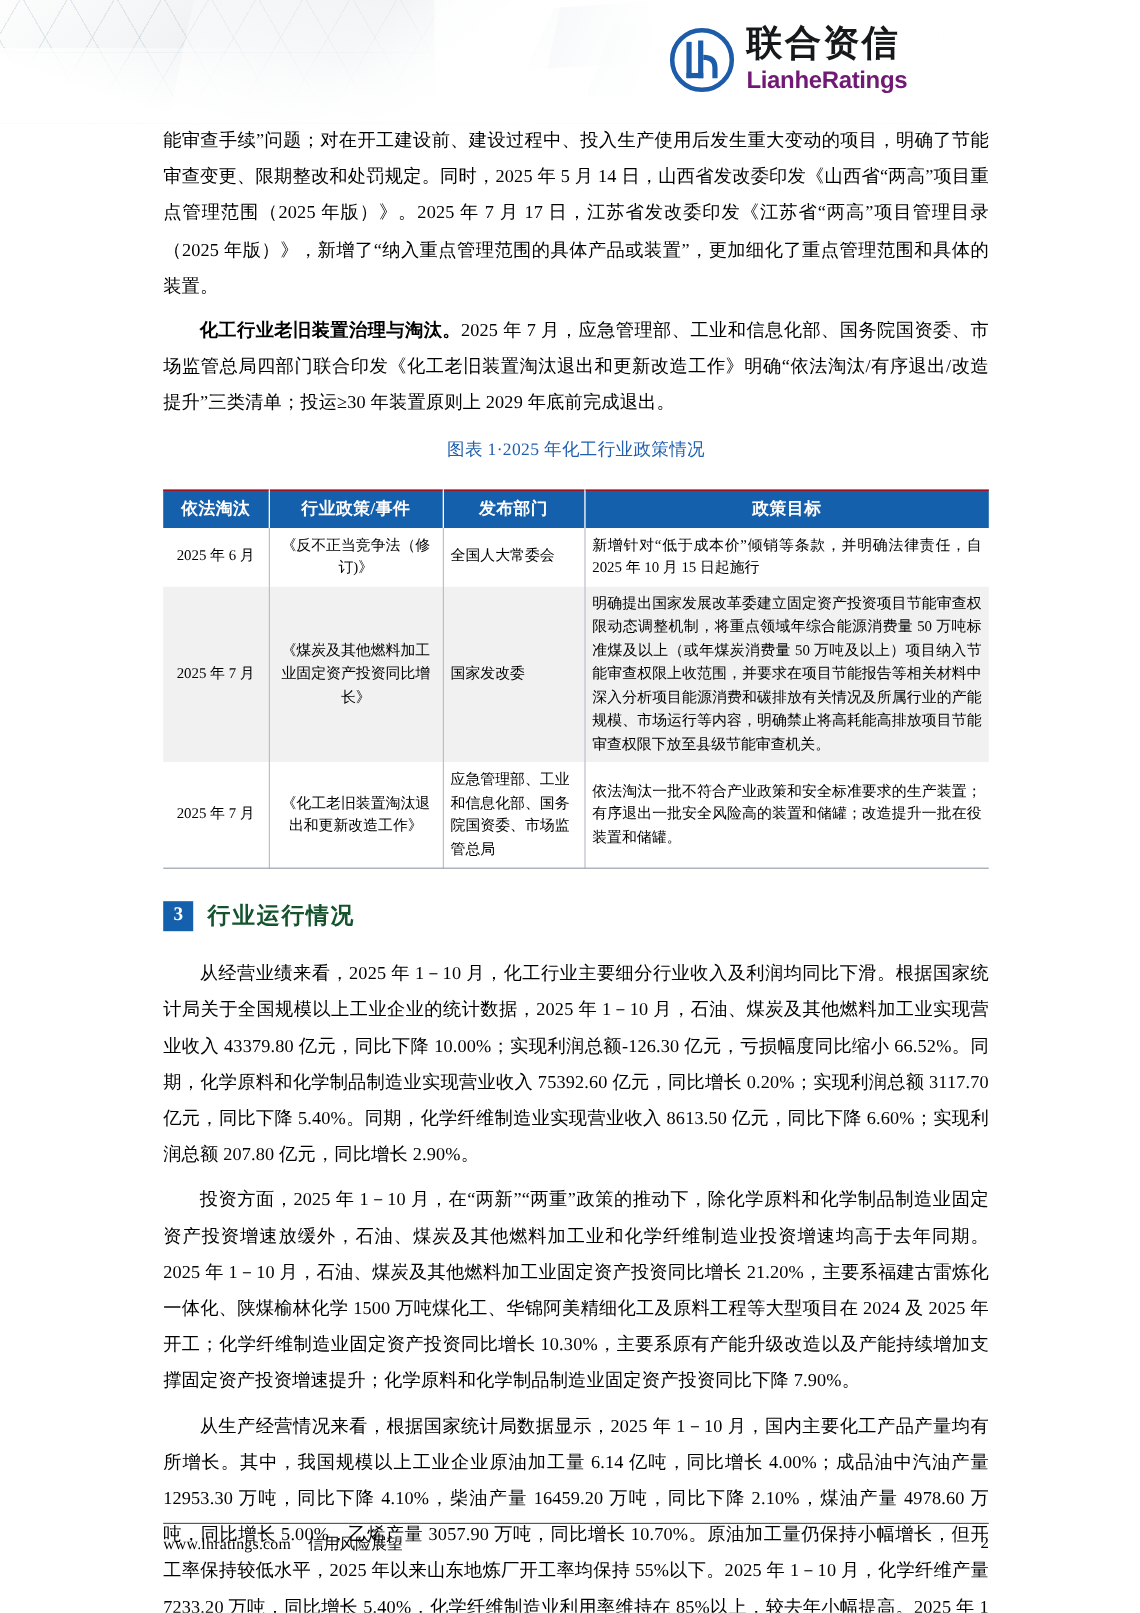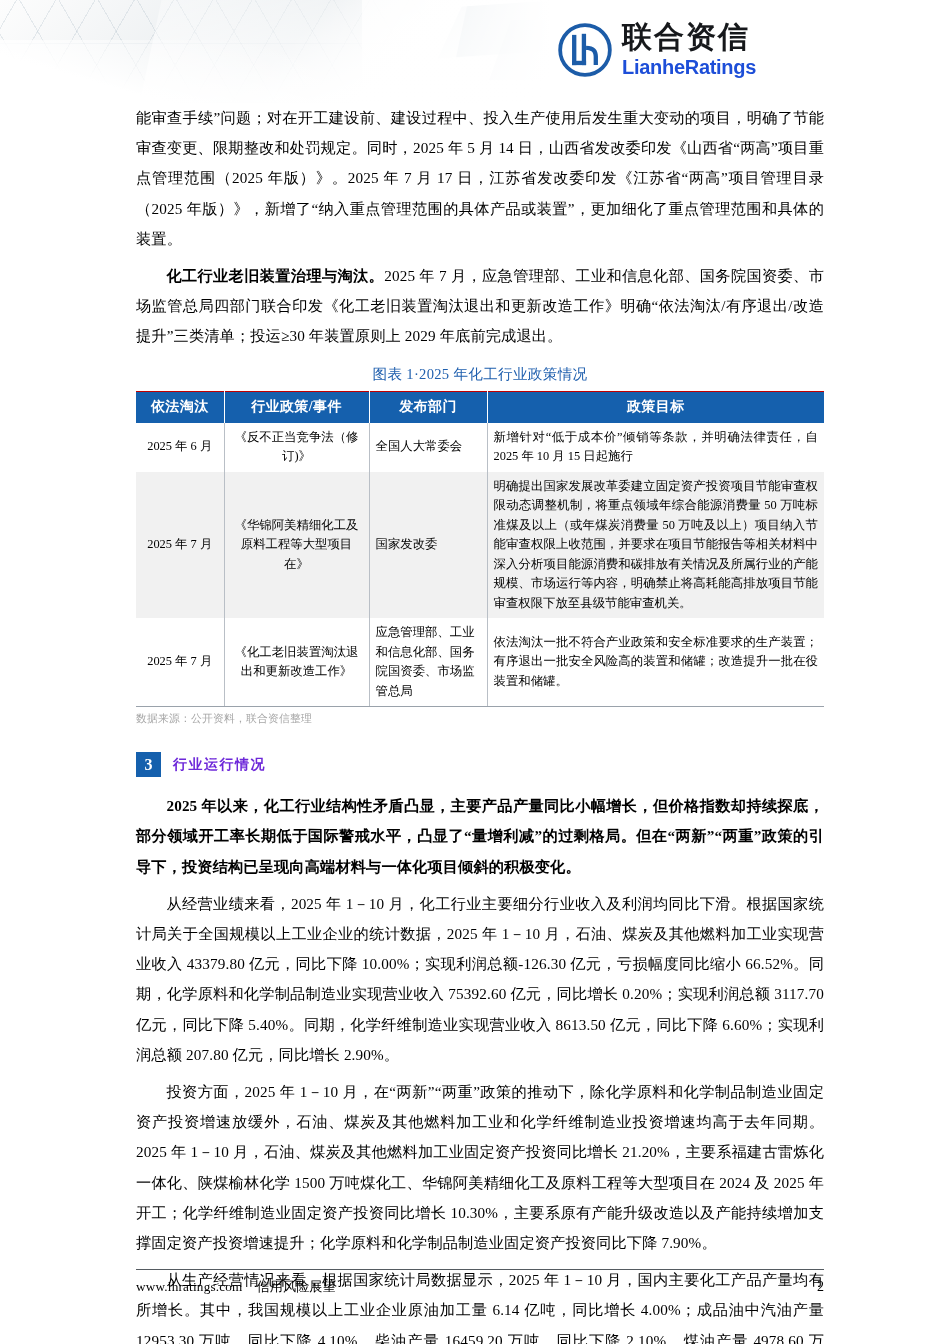--- a/index.html
+++ b/index.html
@@ -80,21 +80,21 @@
     font-size: 30px;
     font-weight: 700;
     letter-spacing: 2px;
     color: #16181b;
   }
   .logo-en {
     font-family: "Liberation Sans", "DejaVu Sans", sans-serif;
     font-size: 20px;
     font-weight: 700;
     letter-spacing: -0.3px;
-    color: #1d4ed8;
+    color: #701a75;
     margin-top: 5px;
   }
 
   
   .page {
     position: relative;
     padding: 0 126px 0 136px;
   }
   p.body-text {
     margin: 0;
@@ -105,21 +105,21 @@
     letter-spacing: 0.15px;
   }
   p.indent { text-indent: 2em; }
   .b { font-weight: 700; }
 
   
   .fig-title {
     text-align: center;
     color: #1f5fae;
     font-size: 14.6px;
-    margin: 13px 0 7px 0;
+    margin: 13px 0 24px 0;
     letter-spacing: 0.3px;
   }
 
   
   table.policy-table {
     width: 100%;
     border-collapse: collapse;
     table-layout: fixed;
     border-top: 1.6px solid #c00000;
     font-size: 12.4px;
@@ -169,23 +169,23 @@
     color: #ffffff;
     font-family: "Liberation Serif", serif;
     font-size: 16px;
     font-weight: 700;
     display: flex;
     align-items: center;
     justify-content: center;
     flex: none;
   }
   .section-title {
-    color: #6d28d9;
+    color: #14532d;
     font-family: "Liberation Sans", "DejaVu Sans", sans-serif;
-    font-size: 14px;
+    font-size: 19px;
     font-weight: 700;
     letter-spacing: 1.5px;
   }
 
   .gap-sm { height: 7px; }
 
   
   .footer {
     position: absolute;
     left: 136px;
@@ -249,40 +249,38 @@
     </thead>
     <tbody>
       <tr>
         <td class="c-time">2025 年 6 月</td>
         <td class="c-policy">《反不正当竞争法（修订)》</td>
         <td class="c-dept">全国人大常委会</td>
         <td class="c-goal">新增针对“低于成本价”倾销等条款，并明确法律责任，自 2025 年 10 月 15 日起施行</td>
       </tr>
       <tr class="alt">
         <td class="c-time">2025 年 7 月</td>
-        <td class="c-policy">《华锦阿美精细化工及原料工程等大型项目在》</td>
+        <td class="c-policy">《煤炭及其他燃料加工业固定资产投资同比增长》</td>
         <td class="c-dept">国家发改委</td>
         <td class="c-goal">明确提出国家发展改革委建立固定资产投资项目节能审查权限动态调整机制，将重点领域年综合能源消费量 50 万吨标准煤及以上（或年煤炭消费量 50 万吨及以上）项目纳入节能审查权限上收范围，并要求在项目节能报告等相关材料中深入分析项目能源消费和碳排放有关情况及所属行业的产能规模、市场运行等内容，明确禁止将高耗能高排放项目节能审查权限下放至县级节能审查机关。</td>
       </tr>
       <tr>
         <td class="c-time">2025 年 7 月</td>
         <td class="c-policy">《化工老旧装置淘汰退出和更新改造工作》</td>
         <td class="c-dept">应急管理部、工业和信息化部、国务院国资委、市场监管总局</td>
         <td class="c-goal">依法淘汰一批不符合产业政策和安全标准要求的生产装置；有序退出一批安全风险高的装置和储罐；改造提升一批在役装置和储罐。</td>
       </tr>
     </tbody>
   </table>
-  <div class="table-source">数据来源：公开资料，联合资信整理</div>
 
   <div class="section-head">
     <div class="section-num">3</div>
     <div class="section-title">行业运行情况</div>
   </div>
 
-  <p class="body-text indent b">2025 年以来，化工行业结构性矛盾凸显，主要产品产量同比小幅增长，但价格指数却持续探底，部分领域开工率长期低于国际警戒水平，凸显了“量增利减”的过剩格局。但在“两新”“两重”政策的引导下，投资结构已呈现向高端材料与一体化项目倾斜的积极变化。</p>
 
   <div class="gap-sm"></div>
 
   <p class="body-text indent">从经营业绩来看，2025 年 1－10 月，化工行业主要细分行业收入及利润均同比下滑。根据国家统计局关于全国规模以上工业企业的统计数据，2025 年 1－10 月，石油、煤炭及其他燃料加工业实现营业收入 43379.80 亿元，同比下降 10.00%；实现利润总额-126.30 亿元，亏损幅度同比缩小 66.52%。同期，化学原料和化学制品制造业实现营业收入 75392.60 亿元，同比增长 0.20%；实现利润总额 3117.70 亿元，同比下降 5.40%。同期，化学纤维制造业实现营业收入 8613.50 亿元，同比下降 6.60%；实现利润总额 207.80 亿元，同比增长 2.90%。</p>
 
   <div class="gap-sm"></div>
 
   <p class="body-text indent">投资方面，2025 年 1－10 月，在“两新”“两重”政策的推动下，除化学原料和化学制品制造业固定资产投资增速放缓外，石油、煤炭及其他燃料加工业和化学纤维制造业投资增速均高于去年同期。2025 年 1－10 月，石油、煤炭及其他燃料加工业固定资产投资同比增长 21.20%，主要系福建古雷炼化一体化、陕煤榆林化学 1500 万吨煤化工、华锦阿美精细化工及原料工程等大型项目在 2024 及 2025 年开工；化学纤维制造业固定资产投资同比增长 10.30%，主要系原有产能升级改造以及产能持续增加支撑固定资产投资增速提升；化学原料和化学制品制造业固定资产投资同比下降 7.90%。</p>
 
   <div class="gap-sm"></div>

